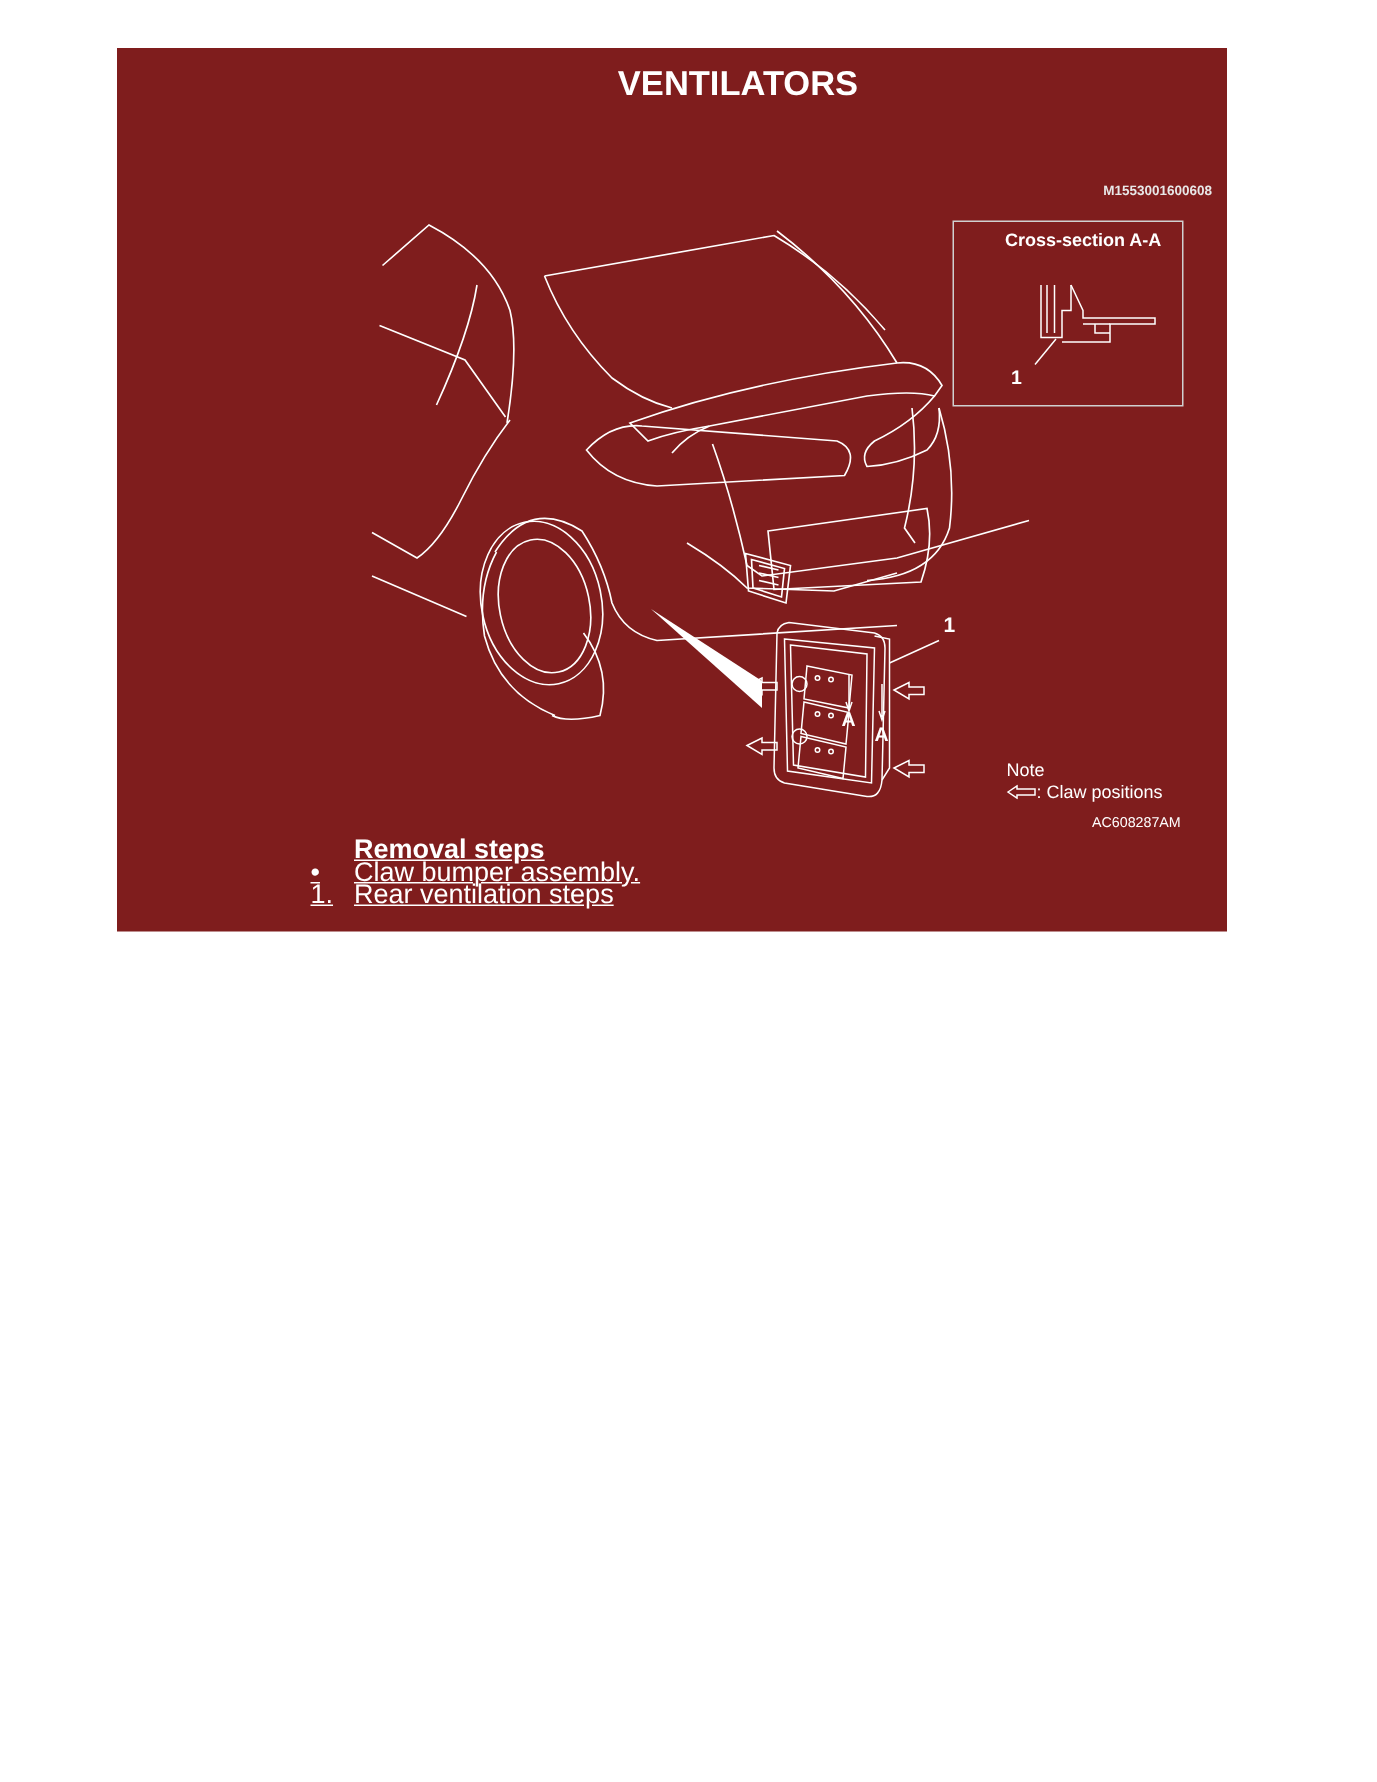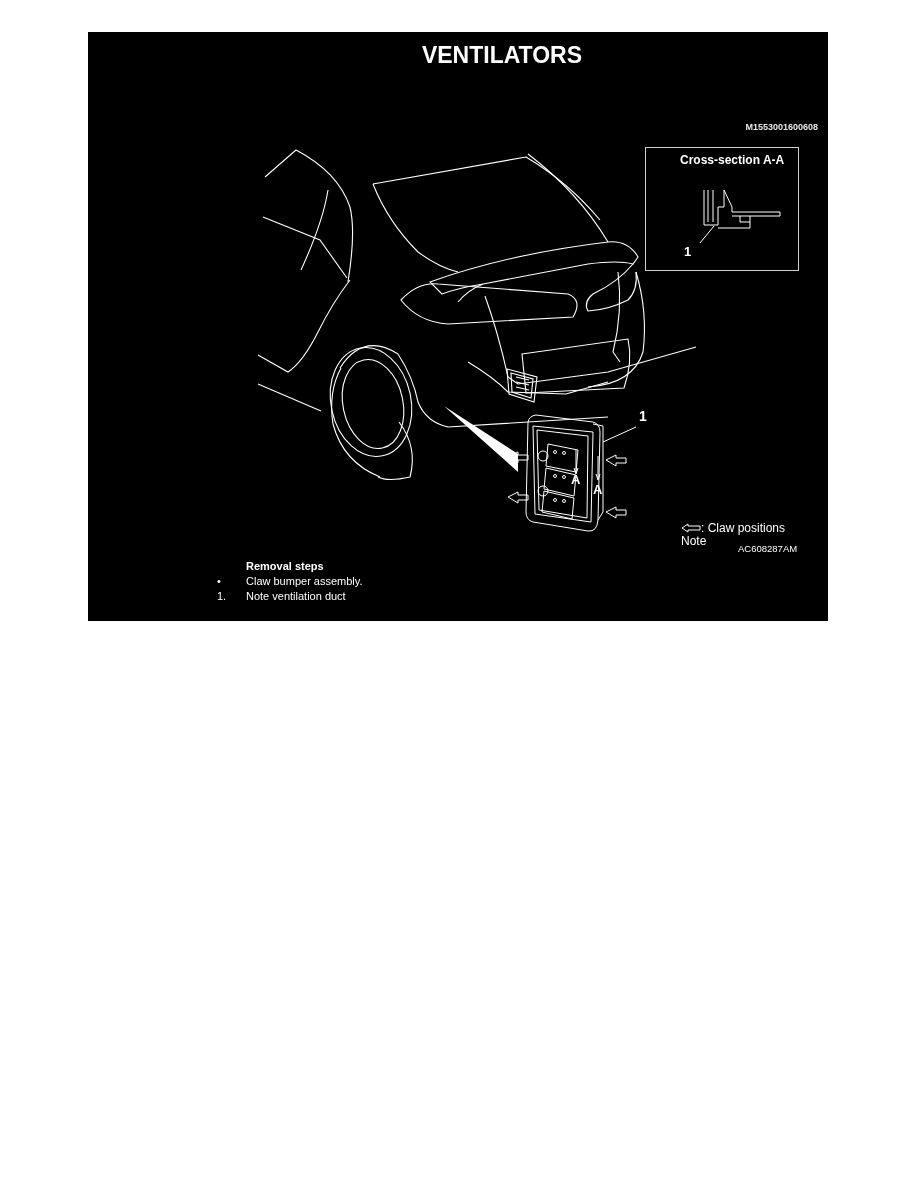--- a/index.html
+++ b/index.html
@@ -1,30 +1,30 @@
 <!DOCTYPE html>
 <html><head>
 <meta charset="utf-8">
 <style>
   html, body { margin:0; padding:0; background:#ffffff; }
   body { width:918px; height:1188px; position:relative; overflow:hidden; font-family:"Liberation Sans", sans-serif; }
-  .panel { position:absolute; left:88px; top:32px; width:740px; height:589px; background:#000000; color:#ffffff; }
+  .panel { position:absolute; left:78px; top:32px; width:740px; height:589px; background:#7f1d1d; color:#ffffff; }
   .title { position:absolute; left:0; width:100%; top:10px; text-align:center; font-weight:bold; font-size:23px; letter-spacing:0; margin-left:44px; }
   .subtitle { position:absolute; left:17px; top:74px; font-weight:bold; font-size:17px; }
   .code { position:absolute; right:10px; top:90px; font-size:9px; color:#e8e8e8;font-weight:bold; }
   .drawing { position:absolute; left:0; top:0; }
   .inset { position:absolute; left:557px; top:115px; width:152px; height:122px; border:1px solid #d0d0d0; }
   .inset-title { position:absolute; left:34px; top:5px; font-weight:bold; font-size:12px; }
   .inset-label { position:absolute; left:38px; top:96px; font-weight:bold; font-size:13px; }
   .callout-1 { position:absolute; left:551px; top:376px; font-weight:bold; font-size:14px; }
   .a-label { position:absolute; font-weight:bold; font-size:13px; }
-  .note { position:absolute; left:593px; top:474px; font-size:12px;margin-top:28px; }
+  .note { position:absolute; left:593px; top:474px; font-size:12px; }
   .note-row { position:absolute; left:593px; top:489px; font-size:12px; display:flex; align-items:center; gap:0; }
   .fig-id { position:absolute; left:650px; top:511px; font-weight:normal; font-size:9.5px; }
-  .steps { position:absolute; left:129px; top:527px; font-size:11px; line-height:15px; }
+  .steps { position:absolute; left:129px; top:527px; font-size:18px; line-height:15px;text-decoration:underline; }
   .steps-head { font-weight:bold; padding-left:29px; }
   .step { display:flex; }
   .step .mk { width:29px; }
 </style>
 </head>
 <body>
 
 <div class="panel">
 
   <div class="title">VENTILATORS</div>
@@ -132,17 +132,17 @@
   <div class="fig-id">AC608287AM</div>
 
   <div class="steps">
     <div class="steps-head">Removal steps</div>
     <div class="step">
       <span class="mk">•</span>
       <span>Claw bumper assembly.</span>
     </div>
     <div class="step">
       <span class="mk">1.</span>
-      <span>Note ventilation duct</span>
+      <span>Rear ventilation steps</span>
     </div>
   </div>
 
 </div>
 
 </body></html>

